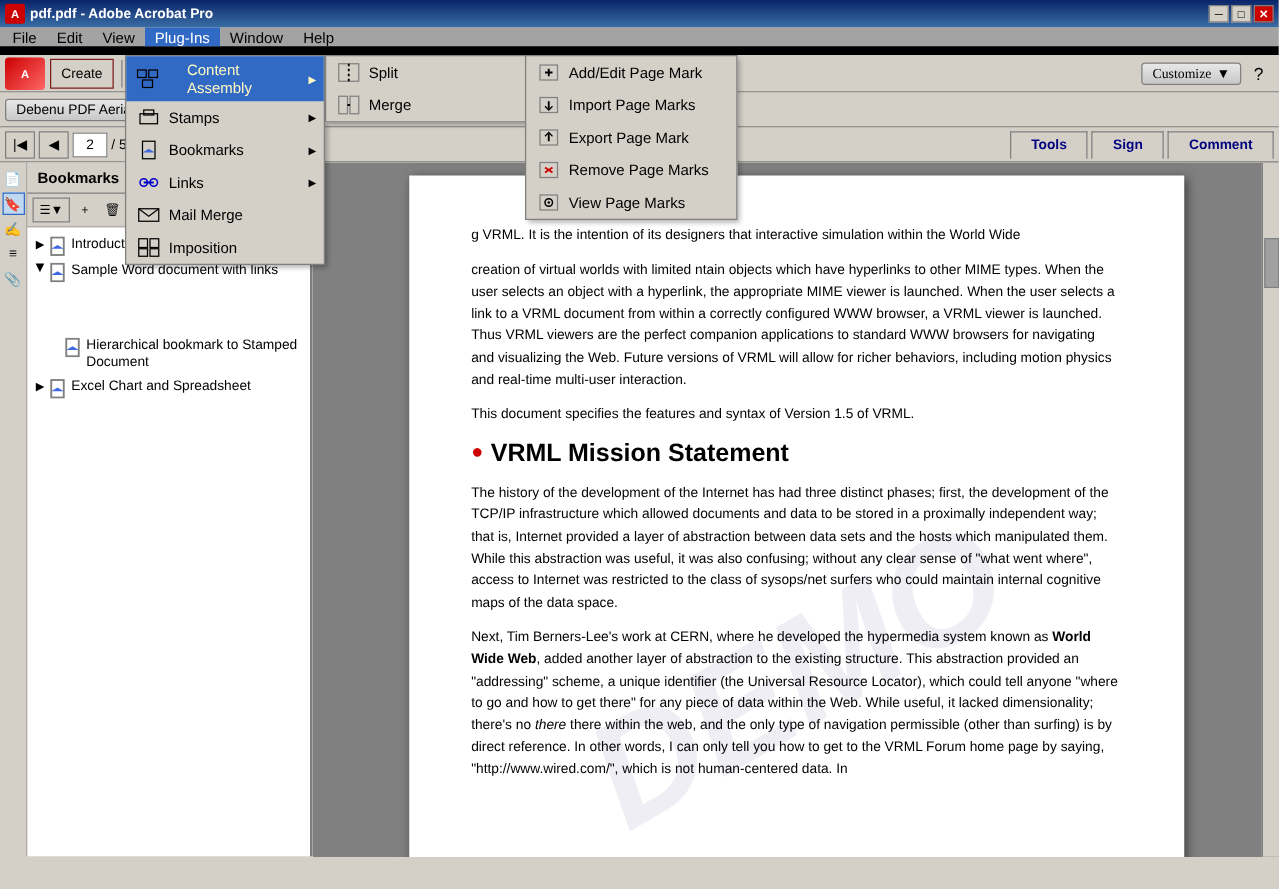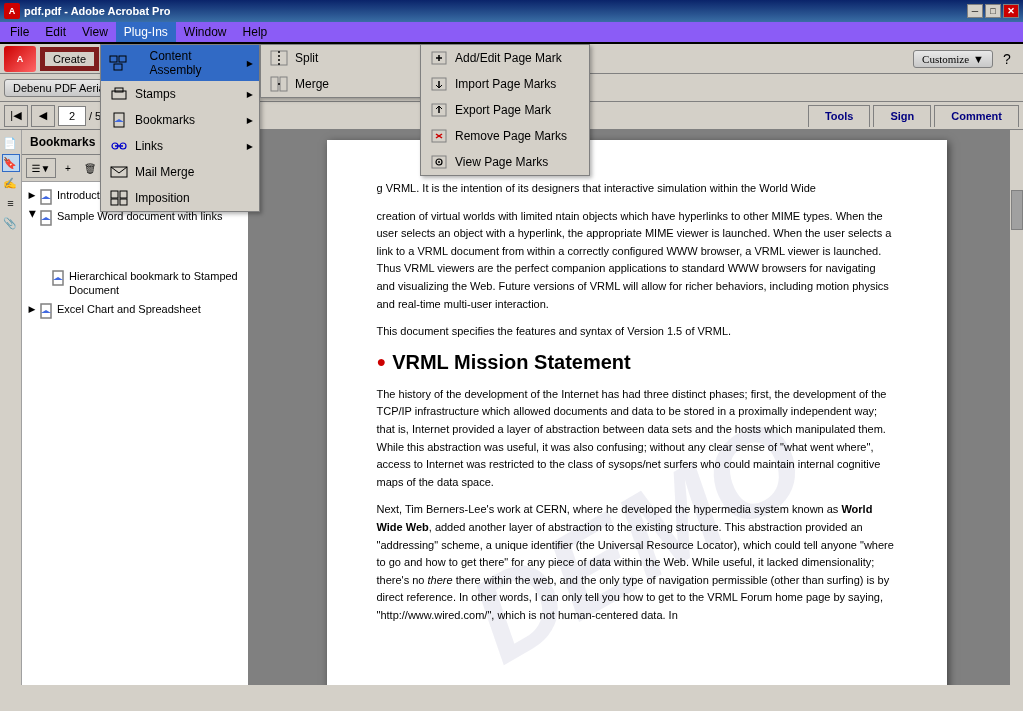--- a/index.html
+++ b/index.html
@@ -17,25 +17,25 @@
       font-size: 11px;
       font-weight: bold;
     }
     .title-bar-left { display: flex; align-items: center; gap: 4px; }
     .title-bar-icon { width: 16px; height: 16px; background: #cc0000; border-radius: 2px; display: flex; align-items: center; justify-content: center; font-size: 9px; color: white; font-weight: bold; }
     .title-bar-controls { display: flex; gap: 2px; }
     .title-btn { width: 16px; height: 14px; background: #d4d0c8; border: 1px solid #808080; display: flex; align-items: center; justify-content: center; font-size: 9px; cursor: pointer; color: #000; }
 
     
     .menu-bar {
-      background: #8b5cf6;
+      background: #a3a3a3;
       height: 22px;
       display: flex;
       align-items: center;
-      border-bottom: 2px solid #000000;
+      border-bottom: 7px solid #000000;
       padding: 0 2px;
     }
     .menu-item {
       padding: 2px 8px;
       font-size: 12px;
       cursor: pointer;
       height: 100%;
       display: flex;
       align-items: center;
     }
@@ -237,21 +237,21 @@
     }
     .menu-dd-item {
       display: flex;
       align-items: center;
       padding: 4px 20px 4px 8px;
       font-size: 12px;
       cursor: pointer;
       gap: 6px;
       position: relative;
     }
-    .menu-dd-item.active { background: #316ac5; color: #000000; gap: 22px; }
+    .menu-dd-item.active { background: #316ac5; color: #fef9c3; gap: 22px; }
     .menu-dd-arrow { position: absolute; right: 6px; font-size: 8px; }
     .menu-dd-icon { width: 20px; height: 18px; display: flex; align-items: center; justify-content: center; }
 
     
     .submenu {
       position: absolute;
       top: 44px;
       left: 260px;
       background: #d4d0c8;
       border: 1px solid #808080;
@@ -323,21 +323,21 @@
   <div class="menu-item active">Plug-Ins</div>
   <div class="menu-item">Window</div>
   <div class="menu-item">Help</div>
 </div>
 
 <div class="toolbar">
   <div style="display:flex;align-items:center;gap:4px;">
     <div style="width:32px;height:26px;background:linear-gradient(135deg,#cc0000,#ff6666);border-radius:3px;display:flex;align-items:center;justify-content:center;">
       <span style="color:white;font-size:9px;font-weight:bold;">A</span>
     </div>
-    <div class="toolbar-btn" style="width:auto;padding:0 8px;border:5px solid #7f1d1d;font-size:11px;">Create</div>
+    <div class="toolbar-btn" style="width:auto;padding:0 8px;border:1px solid #7f1d1d;font-size:11px;">Create</div>
   </div>
   <div class="toolbar-divider"></div>
   <div class="toolbar-btn">📂</div>
   <div class="toolbar-btn">💾</div>
   <div class="toolbar-btn">🖨</div>
   <div class="toolbar-divider"></div>
   <div class="toolbar-btn">✉</div>
   <div class="toolbar-divider"></div>
   <div class="toolbar-btn">🔍</div>
   <div style="flex:1"></div>

